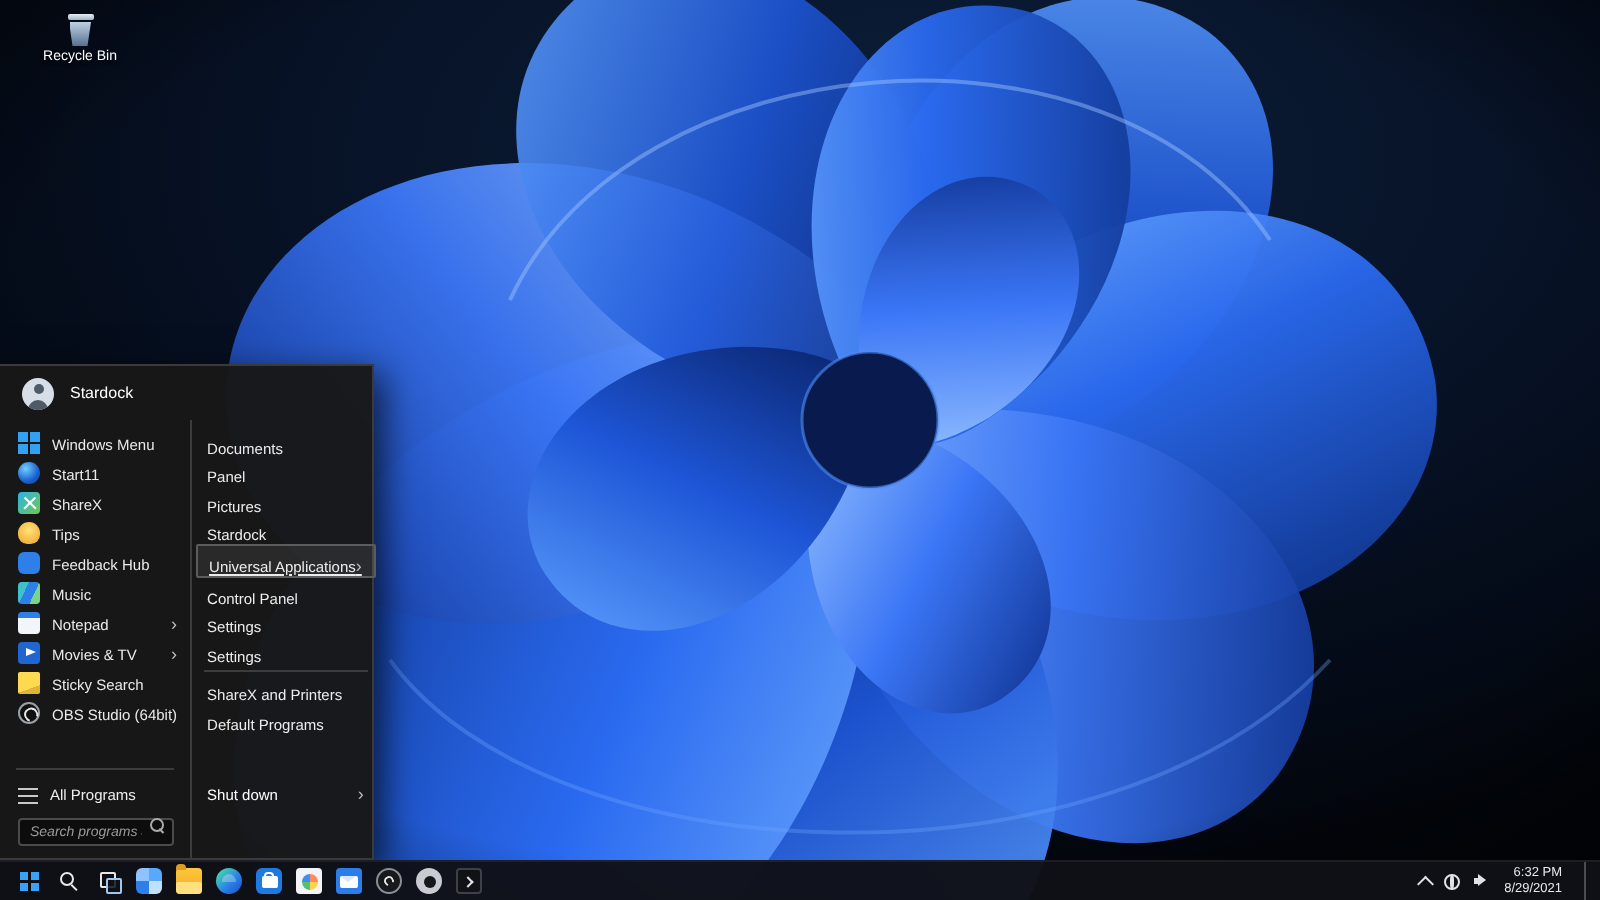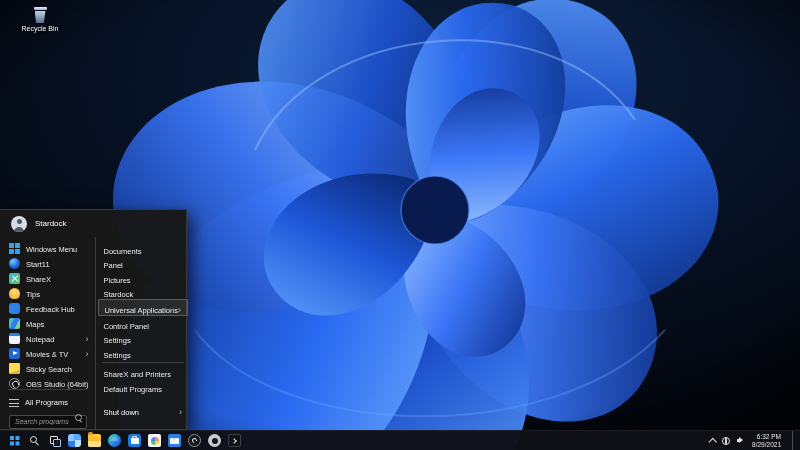--- a/index.html
+++ b/index.html
@@ -11,21 +11,21 @@
   .desktop-icon{position:absolute;left:16px;top:7px;width:48px;display:flex;flex-direction:column;
     align-items:center;gap:2px;z-index:2;color:#fff;font-size:7px;text-shadow:0 1px 2px #000;text-align:center;}
   .bin{width:13px;height:16px;position:relative;}
   .bin::before{content:"";position:absolute;top:0;left:0;right:0;height:3px;
     background:linear-gradient(#e4eef7,#9fb4c8);border-radius:1px;}
   .bin::after{content:"";position:absolute;top:4px;left:1px;right:1px;bottom:0;
     background:linear-gradient(180deg,rgba(200,220,238,0.95),rgba(96,126,156,0.9));
     clip-path:polygon(0 0,100% 0,84% 100%,16% 100%);}
 
   
-  #start-menu{position:absolute;left:0;bottom:20px;width:187px;height:221px;z-index:3;
+  #start-menu{position:absolute;left:0;bottom:20px;width:187px;height:248px;z-index:3;
     background:rgba(24,24,24,0.97);border:1px solid #3a3a3a;border-left:none;
     box-shadow:5px 5px 16px rgba(0,0,0,0.65);display:flex;flex-direction:column;box-sizing:border-box;}
   .user-row{height:27px;flex:0 0 auto;display:flex;align-items:center;gap:8px;padding:0 11px;}
   .avatar{width:16px;height:16px;border-radius:50%;background:#d8dee7;position:relative;overflow:hidden;flex:0 0 auto;}
   .avatar::before{content:"";position:absolute;top:3px;left:5.5px;width:5px;height:5px;border-radius:50%;background:#4e5a68;}
   .avatar::after{content:"";position:absolute;bottom:-1px;left:3px;width:10px;height:6px;border-radius:5px 5px 0 0;background:#4e5a68;}
   .user-name{color:#fff;font-size:8px;}
   .menu-body{flex:1;display:flex;min-height:0;}
   .col-left{width:119px;display:flex;flex-direction:column;padding-top:2px;box-sizing:border-box;}
   .col-right{flex:1;border-left:1px solid #3c3c3c;display:flex;flex-direction:column;padding-top:4px;box-sizing:border-box;}
@@ -63,23 +63,23 @@
   .search{margin:3px 8px 6px 9px;position:relative;flex:0 0 auto;}
   .search input{width:100%;height:14px;background:#0d0d0d;border:1px solid #4a4a4a;border-radius:2px;
     color:#ccc;font-size:7px;font-style:italic;padding:0 15px 0 5px;box-sizing:border-box;outline:none;
     font-family:"Liberation Sans",sans-serif;}
   .search input::placeholder{color:#9a9a9a;font-style:italic;}
   .mag{position:absolute;right:5px;top:4px;width:5px;height:5px;border:1px solid #aaa;border-radius:50%;}
   .mag::after{content:"";position:absolute;left:4.6px;top:4.6px;width:3px;height:1px;background:#aaa;
     transform:rotate(45deg);transform-origin:0 0;}
 
   .ri{height:14.6px;flex:0 0 auto;display:flex;align-items:flex-end;padding:0 8px;font-size:7.5px;color:#ececec;white-space:nowrap;}
-  .ri.hl{border:1px solid #5c5c5c;background:rgba(255,255,255,0.08);margin:0 2px;padding:0 6px;border-radius:1px;}
+  .ri.hl{border:1px solid #5c5c5c;background:rgba(255,255,255,0.08);margin:0 2px;padding:0 6px;border-radius:1px;text-decoration:underline;}
   .rsep{height:1px;background:#3c3c3c;margin:2px 6px;flex:0 0 auto;}
-  .shutdown{margin-top:auto;margin-bottom:9px;height:15px;flex:0 0 auto;display:flex;align-items:center;
+  .shutdown{margin-top:auto;margin-bottom:24px;height:15px;flex:0 0 auto;display:flex;align-items:center;
     gap:5px;padding:0 8px;font-size:7.5px;color:#fff;}
 
   
   #taskbar{position:absolute;left:0;right:0;bottom:0;height:20px;z-index:4;
     background:rgba(15,17,23,0.97);border-top:1px solid rgba(255,255,255,0.06);
     display:flex;align-items:center;padding:0 4px;box-sizing:border-box;}
   .tb-icons{display:flex;align-items:center;gap:7px;padding-left:4px;}
   .tbi{width:13px;height:13px;border-radius:2px;position:relative;flex:0 0 auto;}
   .tbi-start::before{content:"";position:absolute;left:1.5px;top:1.5px;width:4.5px;height:4.5px;background:#38a3f4;
     box-shadow:5.5px 0 0 #38a3f4,0 5.5px 0 #38a3f4,5.5px 5.5px 0 #38a3f4;}
@@ -212,21 +212,21 @@
         <div class="mi">
           <span class="ic ic-tips"></span>
           <span>Tips</span>
         </div>
         <div class="mi">
           <span class="ic ic-feedback"></span>
           <span>Feedback Hub</span>
         </div>
         <div class="mi">
           <span class="ic ic-maps"></span>
-          <span>Maps</span>
+          <span>Music</span>
         </div>
         <div class="mi">
           <span class="ic ic-notepad"></span>
           <span>Notepad</span>
           <span class="sub">›</span>
         </div>
         <div class="mi">
           <span class="ic ic-movies"></span>
           <span>Movies &amp; TV</span>
           <span class="sub">›</span>

